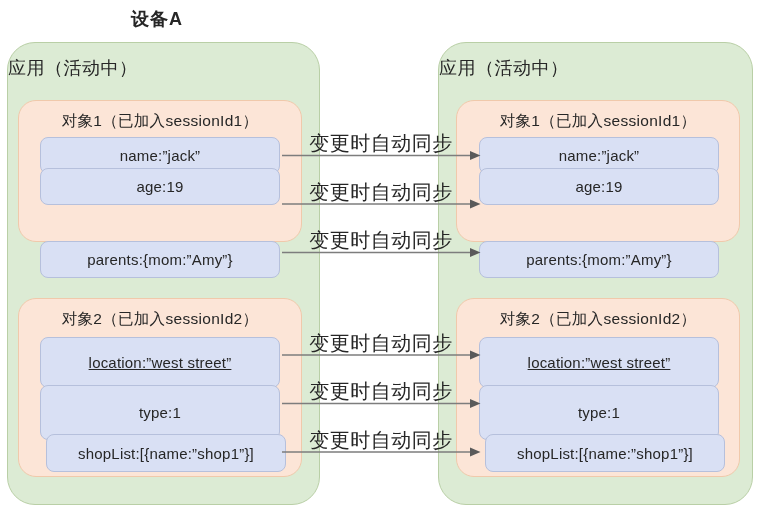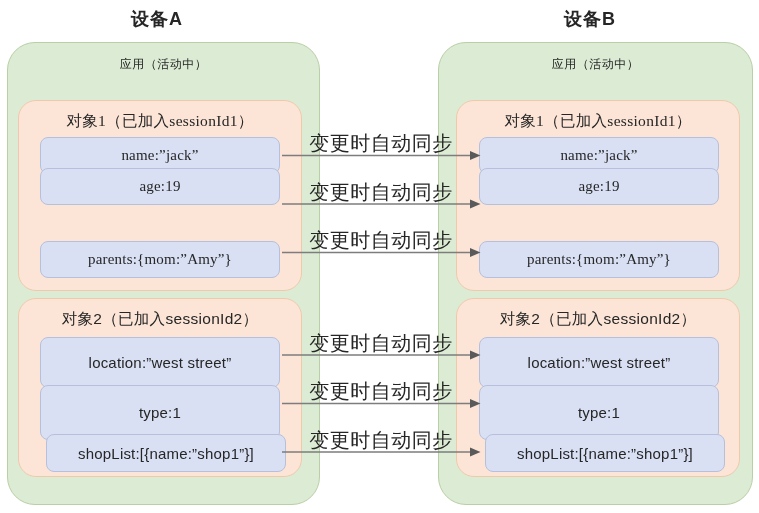--- a/index.html
+++ b/index.html
@@ -43,37 +43,37 @@
     box-sizing: border-box;
   }
   .app-box.a { left: 7px;   width: 313px; }
   .app-box.b { left: 438px; width: 315px; }
 
   .app-title {
     position: absolute;
     top: 13px;
     left: 0;
     width: 100%;
-    text-align: center;
-    font-size: 12px;
+    text-align: left;
+    font-size: 18px;
     font-weight: 400;
     letter-spacing: 0.5px;
   }
 
   .obj-box {
     position: absolute;
     width: 284px;
     border-radius: 18px;
     background: var(--object-fill, #fce5d7);
     border: 1px solid var(--object-border, #f0c9ab);
     box-sizing: border-box;
   }
   .app-box.a .obj-box { left: 10px; }
   .app-box.b .obj-box { left: 17px; }
-  .obj-box.obj1 { top: 57px;  height: 191px; font-family: Liberation Serif, serif; }
+  .obj-box.obj1 { top: 57px;  height: 142px; }
   .obj-box.obj2 { top: 255px; height: 179px; }
 
   .obj-title {
     position: absolute;
     top: 10px;
     left: 0;
     width: 100%;
     text-align: center;
     font-size: 15.5px;
     font-weight: 400;
@@ -92,21 +92,21 @@
     align-items: center;
     justify-content: center;
     font-size: 15px;
     letter-spacing: 0.2px;
   }
   .app-box.a .field { left: 21px; }
   .app-box.b .field { left: 22px; }
   .obj1 .field.f0 { top: 36px; }
   .obj1 .field.f1 { top: 67px; }
   .obj1 .field.f2 { top: 140px; }
-  .obj2 .field.f0 { top: 38px;  height: 51px; }
+  .obj2 .field.f0 { top: 38px;  height: 51px; text-decoration: underline; }
   .obj2 .field.f1 { top: 86px;  height: 55px; }
   .obj2 .field.f2 { top: 135px; height: 38px; margin-left: 6px; }
 
   
   .arrow-layer {
     position: absolute;
     inset: 0;
     pointer-events: none;
   }
   .sync-label {
@@ -143,21 +143,20 @@
     </div>
 
     <div class="obj-box obj2">
       <div class="obj-title">对象2（已加入sessionId2）</div>
       <div class="field f0">location:”west street”</div>
       <div class="field f1">type:1</div>
       <div class="field f2">shopList:[{name:”shop1”}]</div>
     </div>
   </div>
 
-  <div class="device-title b">设备B</div>
   <div class="app-box b">
     <div class="app-title">应用（活动中）</div>
 
     <div class="obj-box obj1">
       <div class="obj-title">对象1（已加入sessionId1）</div>
       <div class="field f0">name:”jack”</div>
       <div class="field f1">age:19</div>
       <div class="field f2">parents:{mom:”Amy”}</div>
     </div>
 

